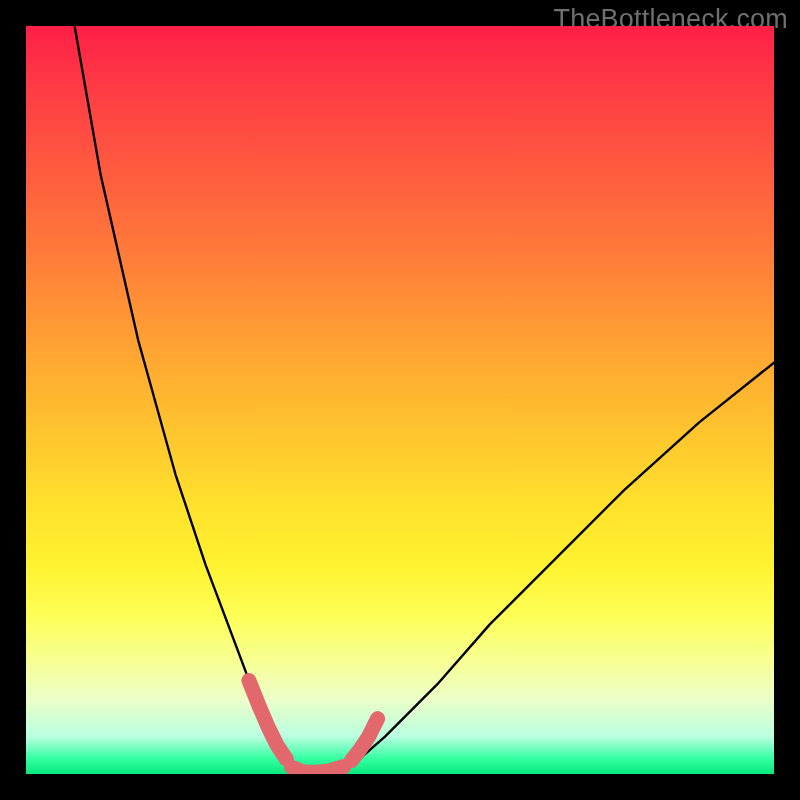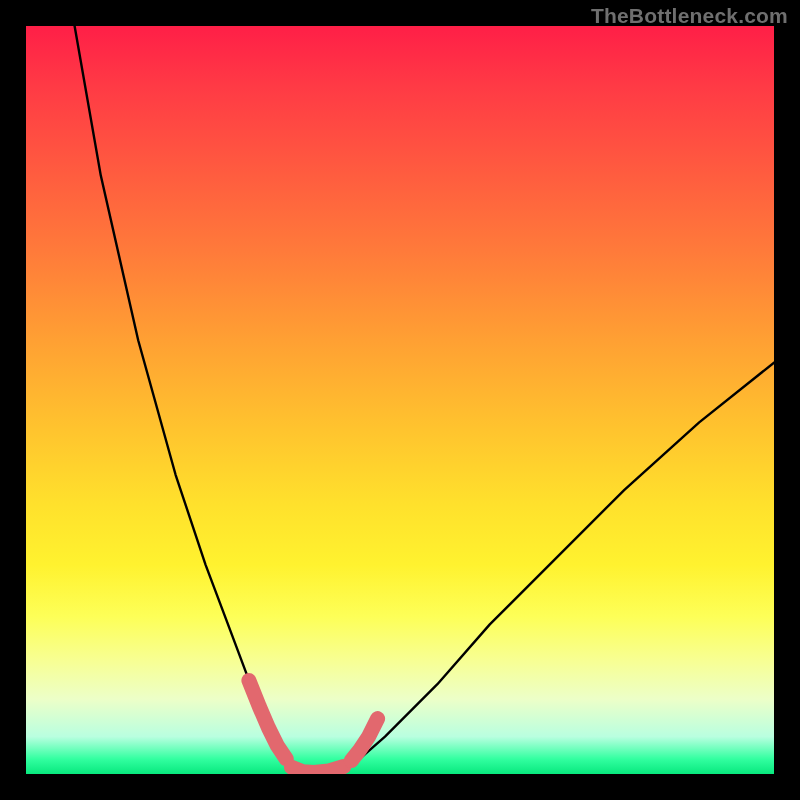--- a/index.html
+++ b/index.html
@@ -45,22 +45,22 @@
       #b9ffe0 95%,
       #32ffa0 98%,
       #08e87e 100%
     );
   }
   .watermark {
     position: absolute;
     top: 4px;
     right: 12px;
     color: #6f6f6f;
-    font-size: 21px;
-    font-weight: 700;
+    font-size: 27px;
+    font-weight: 400;
     letter-spacing: 0.2px;
     user-select: none;
   }
   svg.curve-layer {
     position: absolute;
     top: 0; left: 0;
     width: 748px;
     height: 748px;
   }
 </style>

